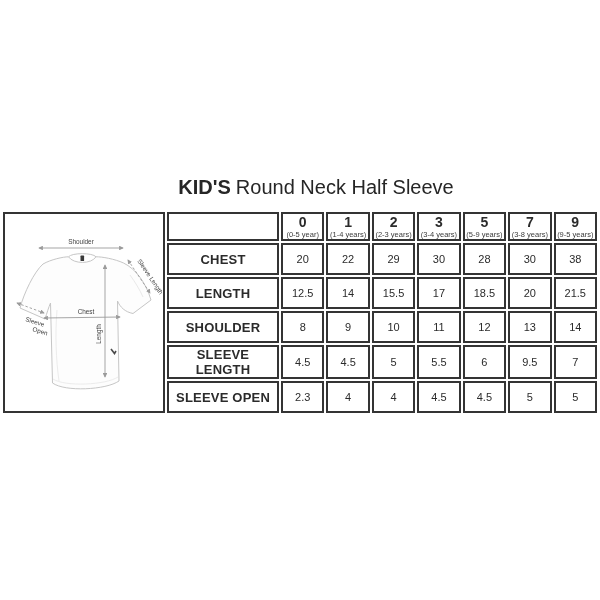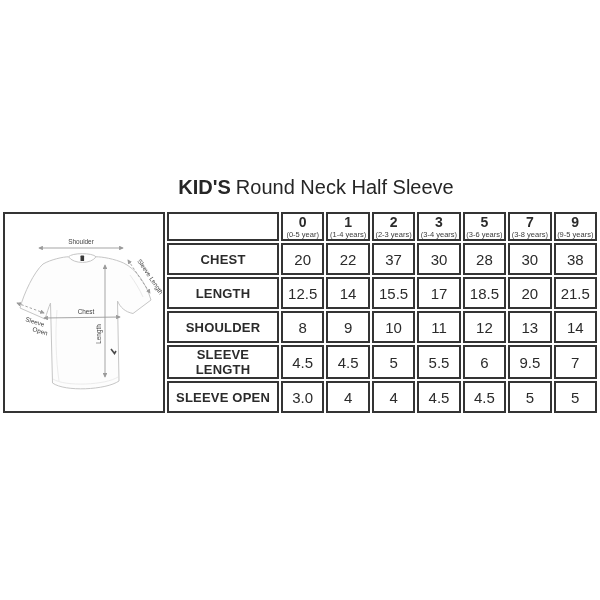--- a/index.html
+++ b/index.html
@@ -20,21 +20,21 @@
   }
   table.size-table td{
     border:2px solid #343434;background:#fff;text-align:center;vertical-align:middle;
     padding:0;overflow:hidden;
   }
   td.shirt-cell{width:158px;}
   td.label-cell{width:108px;font-weight:700;font-size:13px;letter-spacing:0.2px;}
   td.head-cell{padding:2px 0 3px 0;}
   .size-num{font-size:14px;font-weight:700;line-height:16px;}
   .age-range{font-size:7.5px;line-height:9px;color:#3a3a3a;white-space:nowrap;}
-  td.val-cell{height:28px;font-size:15px;}
+  td.val-cell{height:28px;font-size:11px;}
   tr.m-row td{height:28px;}
   .diagram{
     position:absolute;left:2px;top:2px;width:160px;height:200px;pointer-events:none;
   }
   .diagram svg{display:block;}
 </style>
 </head>
 <body>
 
 <div class="canvas">
@@ -60,36 +60,36 @@
             <td class="head-cell">
               <div class="size-num">2</div>
               <div class="age-range">(2-3 years)</div>
             </td>
             <td class="head-cell">
               <div class="size-num">3</div>
               <div class="age-range">(3-4 years)</div>
             </td>
             <td class="head-cell">
               <div class="size-num">5</div>
-              <div class="age-range">(3-6 years)</div>
+              <div class="age-range">(5-9 years)</div>
             </td>
             <td class="head-cell">
               <div class="size-num">7</div>
               <div class="age-range">(3-8 years)</div>
             </td>
             <td class="head-cell">
               <div class="size-num">9</div>
               <div class="age-range">(9-5 years)</div>
             </td>
           </tr>
           <tr class="m-row">
             <td class="label-cell">CHEST</td>
             <td class="val-cell">20</td>
             <td class="val-cell">22</td>
-            <td class="val-cell">37</td>
+            <td class="val-cell">29</td>
             <td class="val-cell">30</td>
             <td class="val-cell">28</td>
             <td class="val-cell">30</td>
             <td class="val-cell">38</td>
           </tr>
           <tr class="m-row">
             <td class="label-cell">LENGTH</td>
             <td class="val-cell">12.5</td>
             <td class="val-cell">14</td>
             <td class="val-cell">15.5</td>
@@ -113,21 +113,21 @@
             <td class="val-cell">4.5</td>
             <td class="val-cell">4.5</td>
             <td class="val-cell">5</td>
             <td class="val-cell">5.5</td>
             <td class="val-cell">6</td>
             <td class="val-cell">9.5</td>
             <td class="val-cell">7</td>
           </tr>
           <tr class="m-row">
             <td class="label-cell">SLEEVE OPEN</td>
-            <td class="val-cell">3.0</td>
+            <td class="val-cell">2.3</td>
             <td class="val-cell">4</td>
             <td class="val-cell">4</td>
             <td class="val-cell">4.5</td>
             <td class="val-cell">4.5</td>
             <td class="val-cell">5</td>
             <td class="val-cell">5</td>
           </tr>
         </tbody>
     </table>
 

